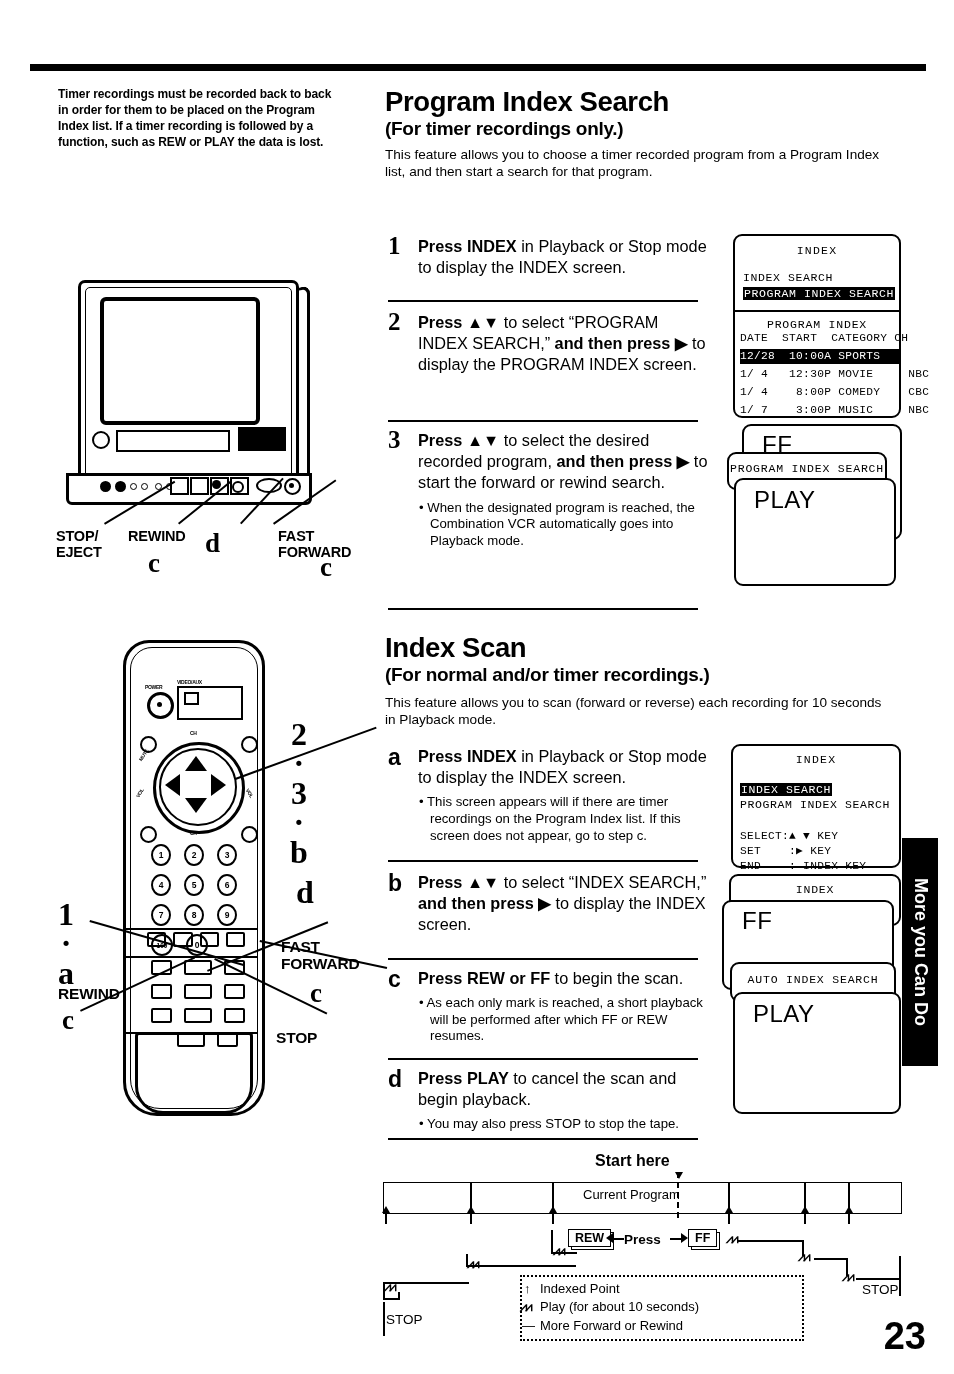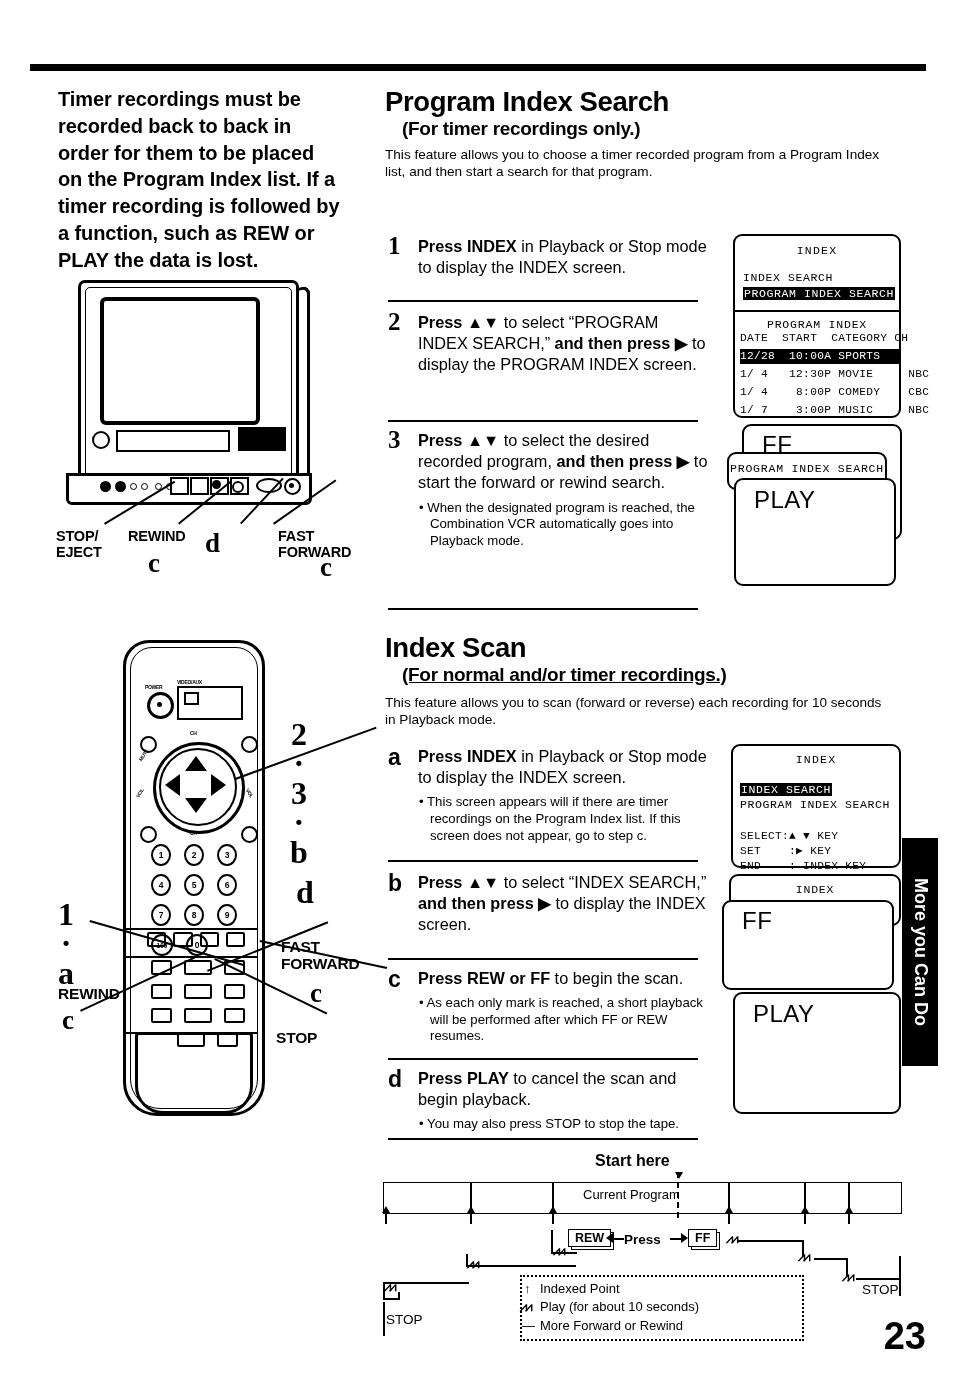--- a/index.html
+++ b/index.html
@@ -9,21 +9,21 @@
     -webkit-font-smoothing:none;
   }
   .page{position:absolute;inset:0;}
 
   
   .toprule{position:absolute;left:30px;top:64px;width:896px;height:7px;background:#000;}
 
   
   .left-note{
     position:absolute;left:58px;top:86px;width:285px;
-    font-size:20px;font-weight:bold;line-height:1.34;letter-spacing:-0.1px;
+    font-size:12px;font-weight:bold;line-height:1.34;letter-spacing:-0.1px;
   }
 
   
   .tv-wrap{position:absolute;left:60px;top:275px;width:290px;height:250px;}
   .tv-body{
     position:absolute;left:18px;top:5px;width:215px;height:205px;
     border:3px solid #000;border-radius:7px;background:#fff;
   }
   .tv-body:after{
     content:"";position:absolute;left:4px;top:4px;right:4px;bottom:4px;
@@ -127,21 +127,21 @@
   .r-sep{position:absolute;left:30px;width:132px;height:2px;background:#000;}
   .r-bottom{
     position:absolute;left:40px;top:392px;width:112px;height:76px;
     border:3px solid #000;border-radius:4px 4px 28px 28px;
   }
 
   .numlabel{position:absolute;font-size:32px;font-weight:bold;font-family:"Liberation Serif",serif;line-height:0.92;text-align:center;}
 
   
   .h1{position:absolute;left:385px;top:86px;font-size:27.5px;font-weight:bold;letter-spacing:-0.4px;}
-  .h2{position:absolute;left:402px;top:118px;font-size:19px;font-weight:bold;letter-spacing:-0.3px;text-align:center;}
+  .h2{position:absolute;left:385px;top:118px;font-size:19px;font-weight:bold;letter-spacing:-0.3px;text-align:center;}
   .intro{position:absolute;left:385px;top:146px;width:505px;font-size:13.6px;line-height:1.27;}
   .bullet-bold{position:absolute;left:385px;top:186px;width:505px;font-size:13.4px;font-weight:bold;line-height:1.26;}
   .bullet-bold .b{margin-right:3px;}
 
   .hr{position:absolute;background:#000;height:1.6px;}
 
   .step{position:absolute;}
   .step .sn{
     position:absolute;left:0;top:-4px;font-size:25px;font-weight:bold;
     font-family:"Liberation Serif",serif;
@@ -402,21 +402,21 @@
     <div class="osd-big" style="margin:5px 0 0 18px;">FF</div>
   </div>
   <div class="osd" style="left:727px;top:452px;width:156px;height:34px;">
     <div class="osd-mid" style="margin-top:8px;">PROGRAM INDEX SEARCH</div>
   </div>
   <div class="osd" style="left:734px;top:478px;width:158px;height:104px;">
     <div class="osd-big" style="margin:6px 0 0 18px;">PLAY</div>
   </div>
 
   <div class="h1" style="top:632px;">Index Scan</div>
-  <div class="h2" style="top:664px;text-decoration:underline;">(For normal and/or timer recordings.)</div>
+  <div class="h2" style="top:664px;">(For normal and/or timer recordings.)</div>
   <div class="intro" style="top:694px;">This feature allows you to scan (forward or reverse) each recording for 10 seconds in Playback mode.</div>
 
   <div class="step" style="left:388px;top:746px;width:320px;">
     <div class="sn alpha">a</div>
     <div class="body"><b>Press INDEX</b> in Playback or Stop mode to display the INDEX screen.</div>
     <div class="sub">
       <span class="dot">•</span> <span>This screen appears will if there are timer recordings on the Program Index list. If this screen does not appear, go to step c.</span>
     </div>
   </div>
   <div class="hr" style="left:388px;top:860px;width:310px;"></div>
@@ -456,20 +456,23 @@
         <div class="osd-tbl">SET    :▶ KEY</div>
         <div class="osd-tbl">END    : INDEX KEY</div>
       </div>
   </div>
 
   <div class="osd" style="left:729px;top:874px;width:168px;height:48px;">
     <div class="osd-mid" style="margin-top:7px;">INDEX</div>
   </div>
   <div class="osd" style="left:722px;top:900px;width:168px;height:86px;">
     <div class="osd-big" style="margin:5px 0 0 18px;">FF</div>
+  </div>
+  <div class="osd" style="left:730px;top:962px;width:162px;height:36px;">
+    <div class="osd-mid" style="margin-top:9px;">AUTO INDEX SEARCH</div>
   </div>
   <div class="osd" style="left:733px;top:992px;width:164px;height:118px;">
     <div class="osd-big" style="margin:6px 0 0 18px;">PLAY</div>
   </div>
 
   <div class="sidetab">
     <span>More you Can Do</span>
   </div>
 
   <div class="diagram">

